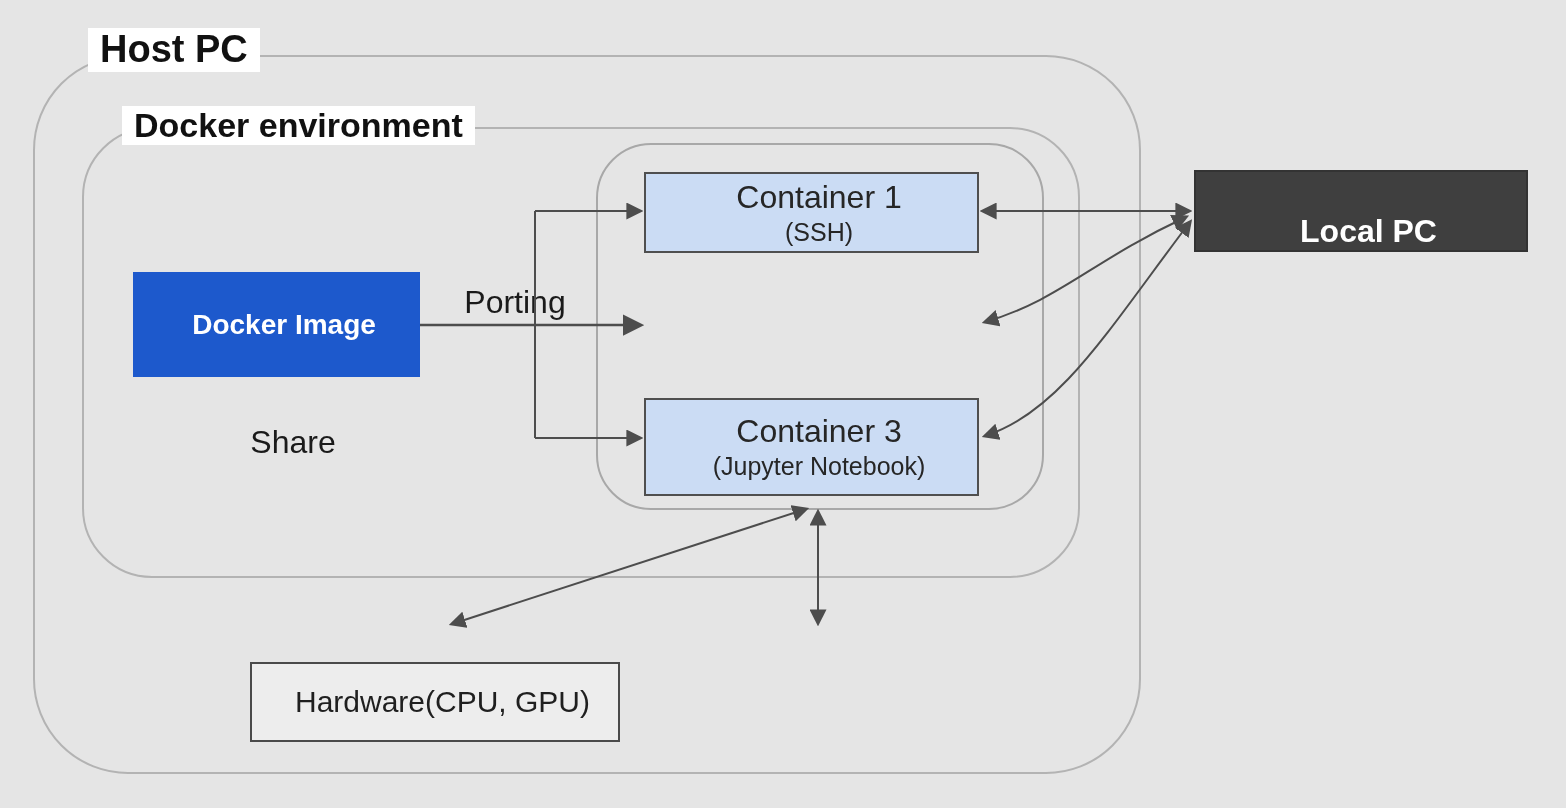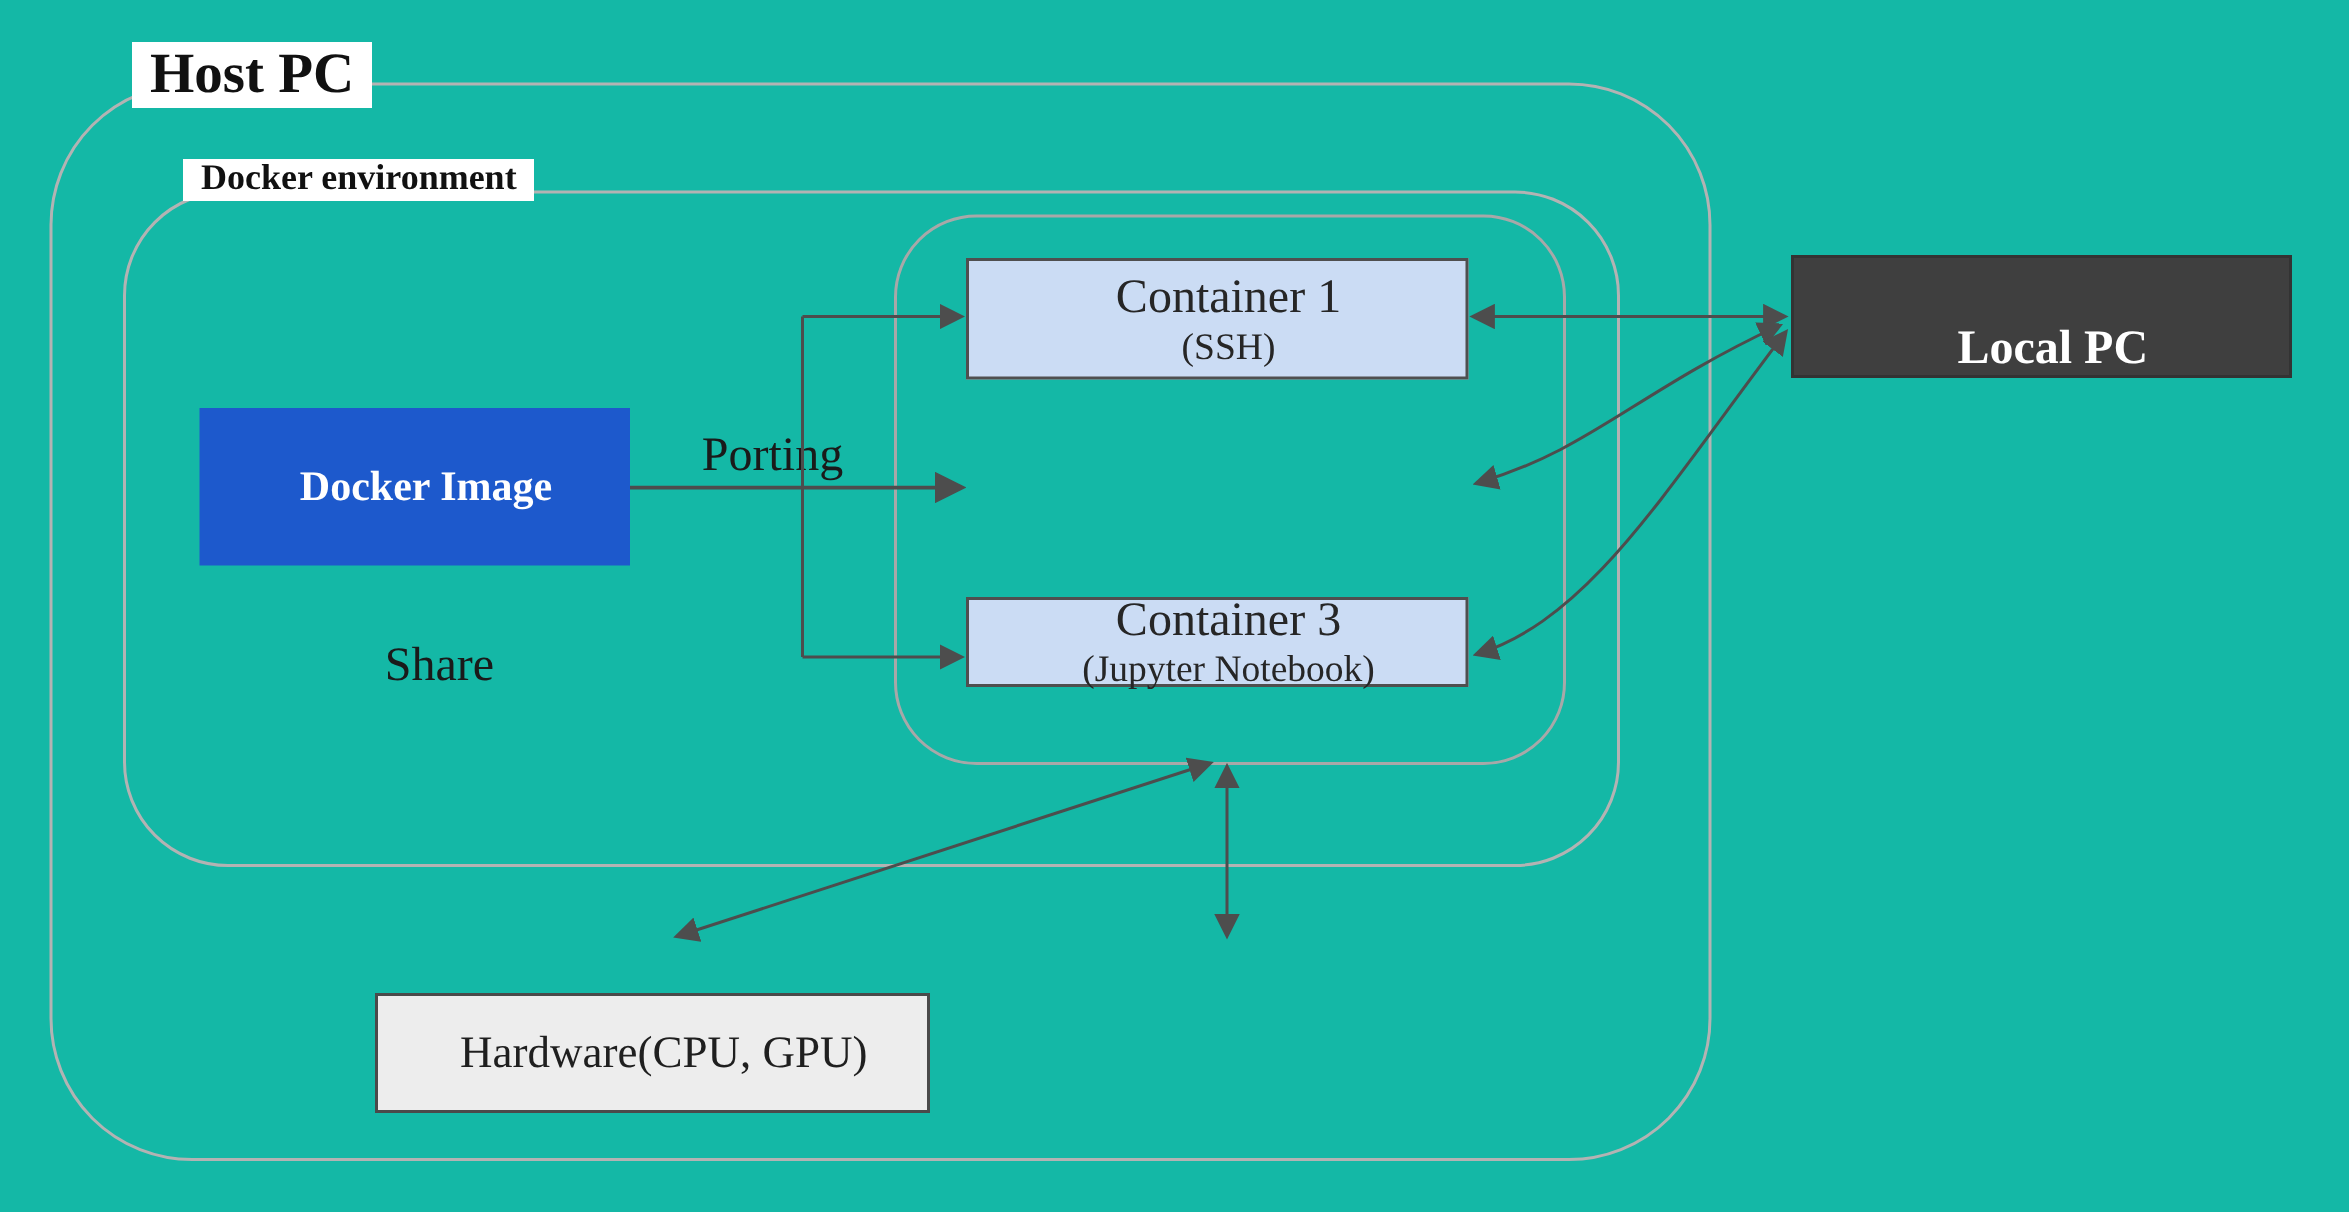--- a/index.html
+++ b/index.html
@@ -1,18 +1,18 @@
 <!DOCTYPE html>
 <html><head>
 <meta charset="utf-8">
 <style>
   html,body{margin:0;padding:0;background:#ffffff;}
   .canvas{
-    position:relative;width:1566px;height:808px;background:#14b8a6;overflow:hidden;
-    font-family:Liberation Serif, serif;color:#1a1a1a;
+    position:relative;width:1566px;height:808px;background:#e5e5e5;overflow:hidden;
+    font-family:Liberation Sans, sans-serif;color:#1a1a1a;
   }
   .frame{position:absolute;border:2px solid #b3b3b3;background:transparent;}
   .frame-label{
     position:absolute;background:#ffffff;padding:0 12px;font-weight:700;color:#111111;
     white-space:nowrap;line-height:1.15;
   }
   .box{
     position:absolute;display:flex;flex-direction:column;align-items:center;justify-content:center;
     text-align:center;box-sizing:border-box;padding-left:15px;
   }
@@ -28,34 +28,34 @@
 </head>
 <body>
 
 <div class="canvas">
 
   <div class="frame" style="left:33px;top:55px;width:1104px;height:715px;border-radius:95px;"></div>
   <div class="frame" style="left:82px;top:127px;width:994px;height:447px;border-radius:70px;"></div>
   <div class="frame" style="left:596px;top:143px;width:444px;height:363px;border-radius:55px;border-color:#a8a8a8;"></div>
 
   <div class="frame-label" style="left:88px;top:28px;font-size:38px;">Host PC</div>
-  <div class="frame-label" style="left:122px;top:106px;font-size:24px;text-align:right;">Docker environment</div>
+  <div class="frame-label" style="left:122px;top:106px;font-size:34px;text-align:right;">Docker environment</div>
 
   <div class="box docker-image" style="left:133px;top:272px;width:287px;height:105px;">
     <span>Docker Image</span>
   </div>
 
   <div class="float-label" style="left:440px;top:284px;width:150px;text-align:center;">Porting</div>
   <div class="float-label" style="left:238px;top:424px;width:110px;text-align:center;">Share</div>
 
   <div class="box container-box" style="left:644px;top:172px;width:335px;height:81px;">
     <span class="container-title">Container 1</span>
     <span class="container-sub">(SSH)</span>
   </div>
-  <div class="box container-box" style="left:644px;top:398px;width:335px;height:60px;">
+  <div class="box container-box" style="left:644px;top:398px;width:335px;height:98px;">
     <span class="container-title">Container 3</span>
     <span class="container-sub">(Jupyter Notebook)</span>
   </div>
 
   <div class="box local-pc" style="left:1194px;top:170px;width:334px;height:82px;justify-content:flex-end;">
     <span>Local PC</span>
   </div>
 
   <div class="box gray-box" style="left:250px;top:628px;width:370px;height:80px;">
     <span>Hardware(CPU, GPU)</span>

